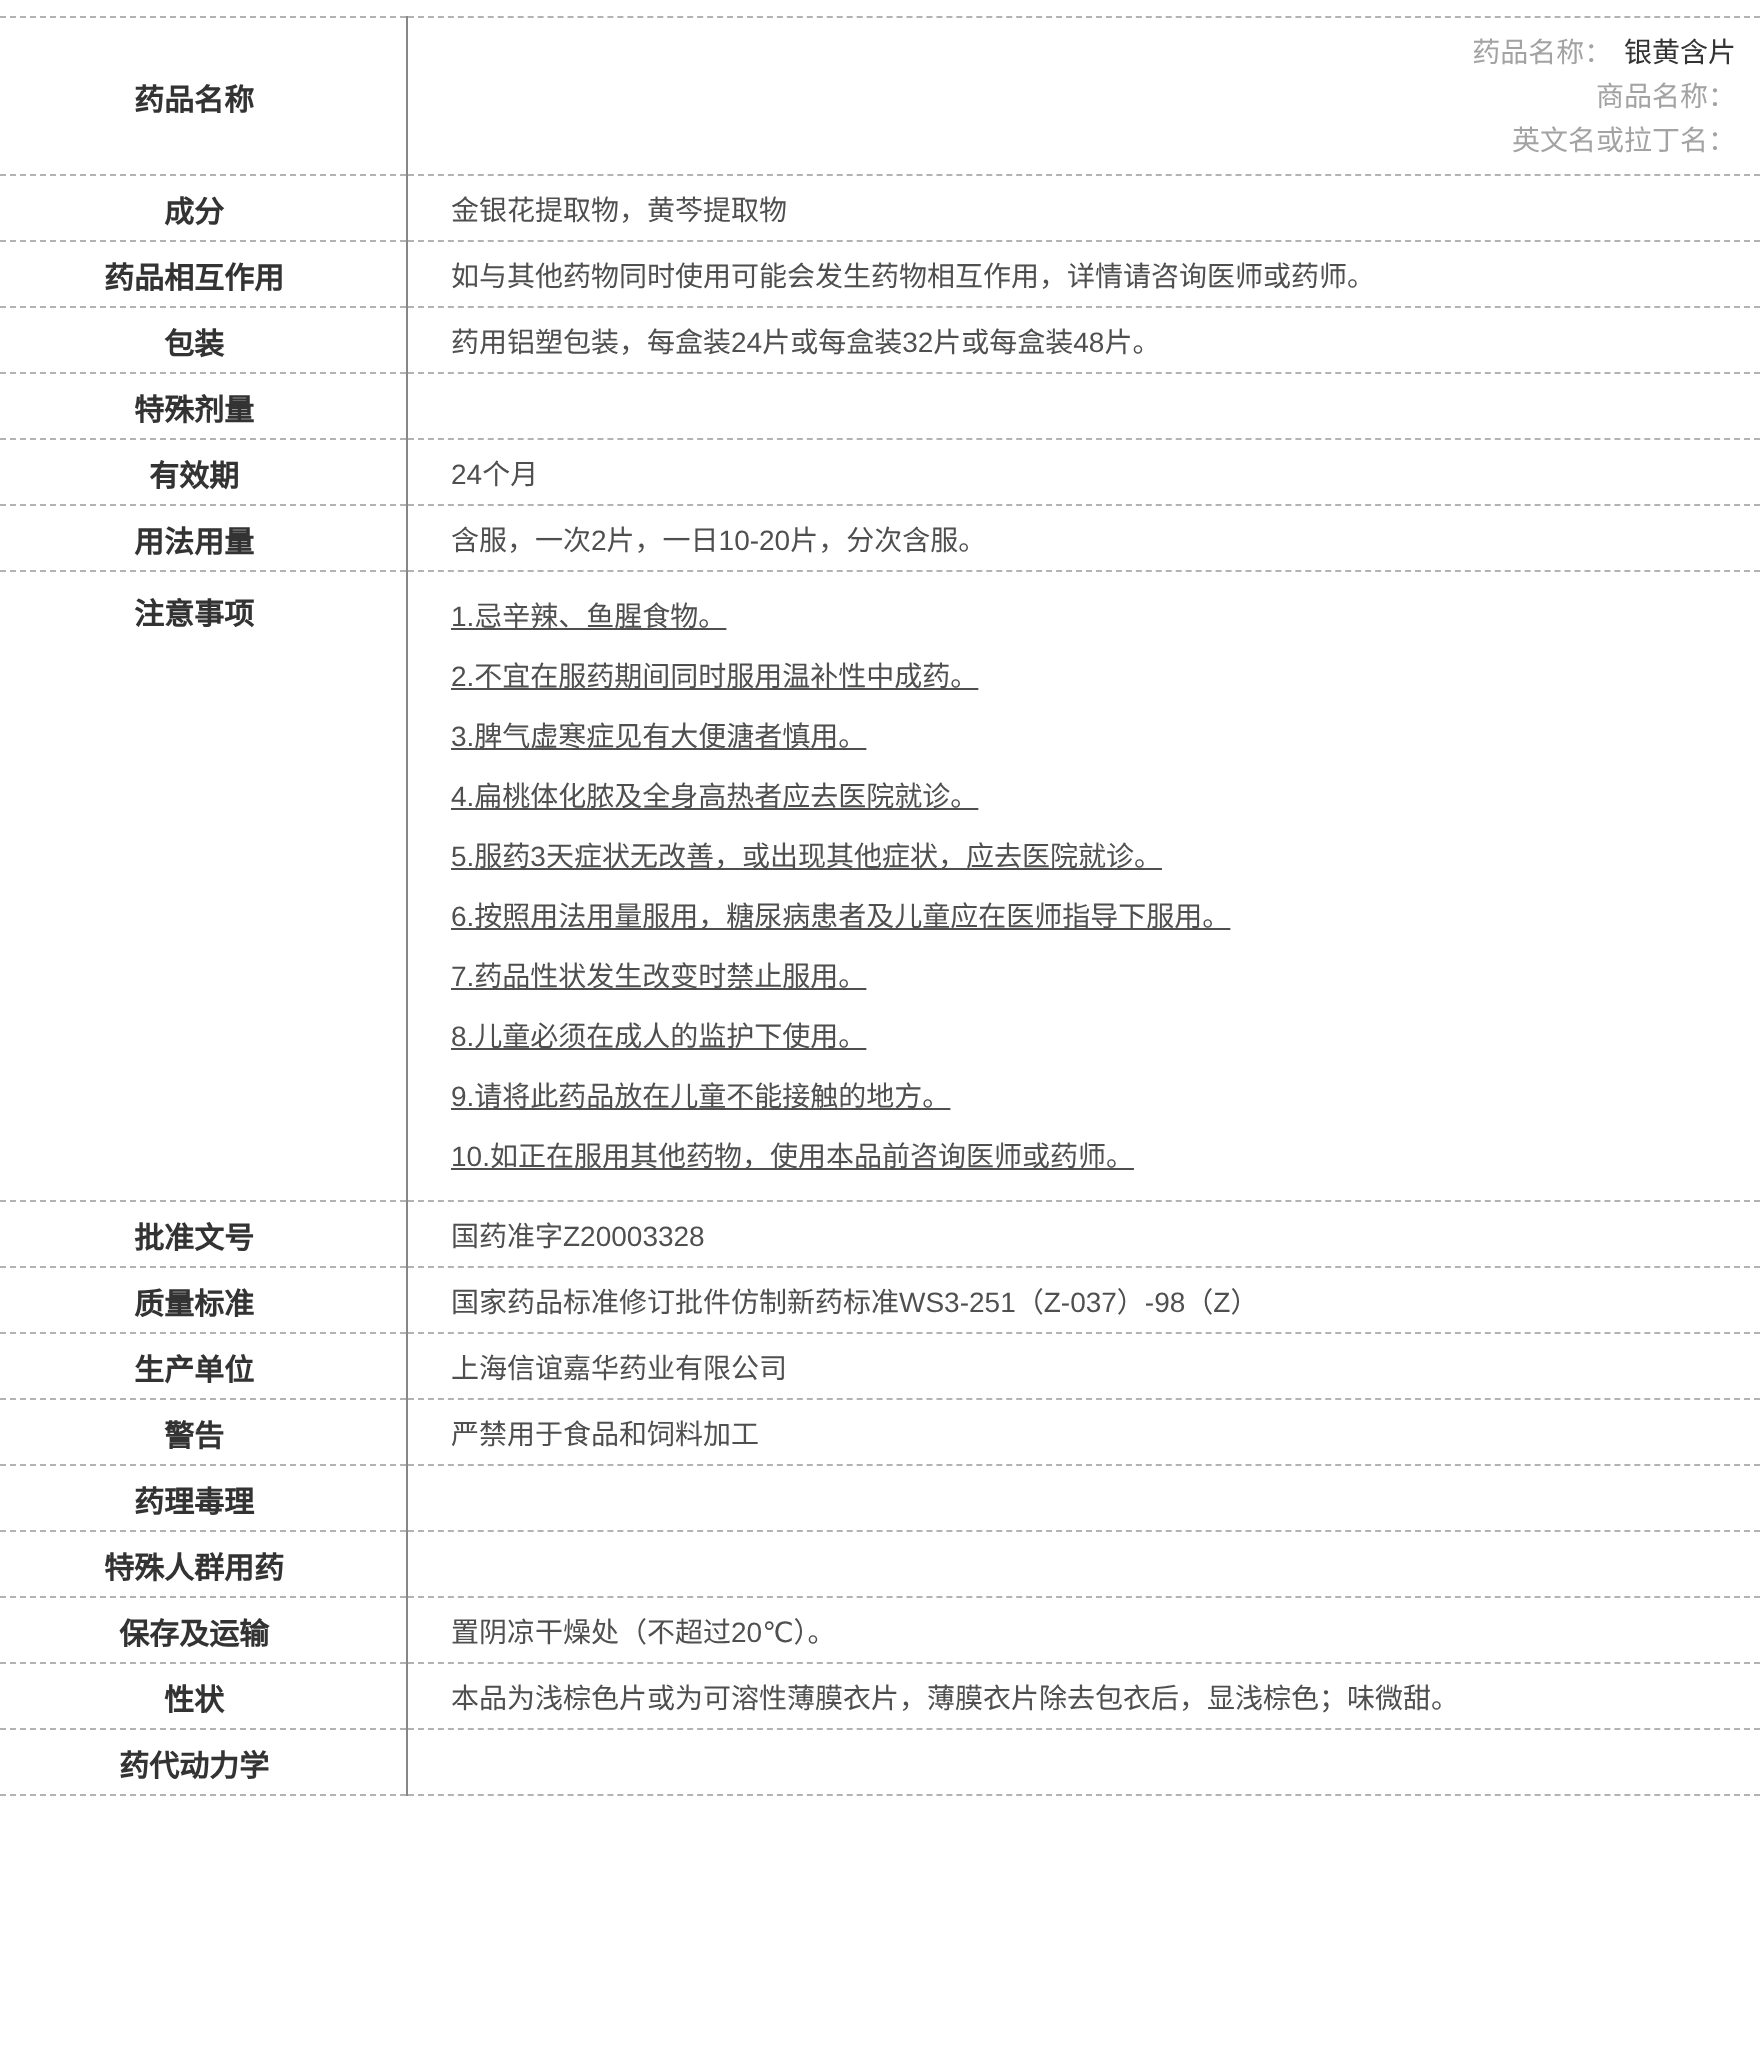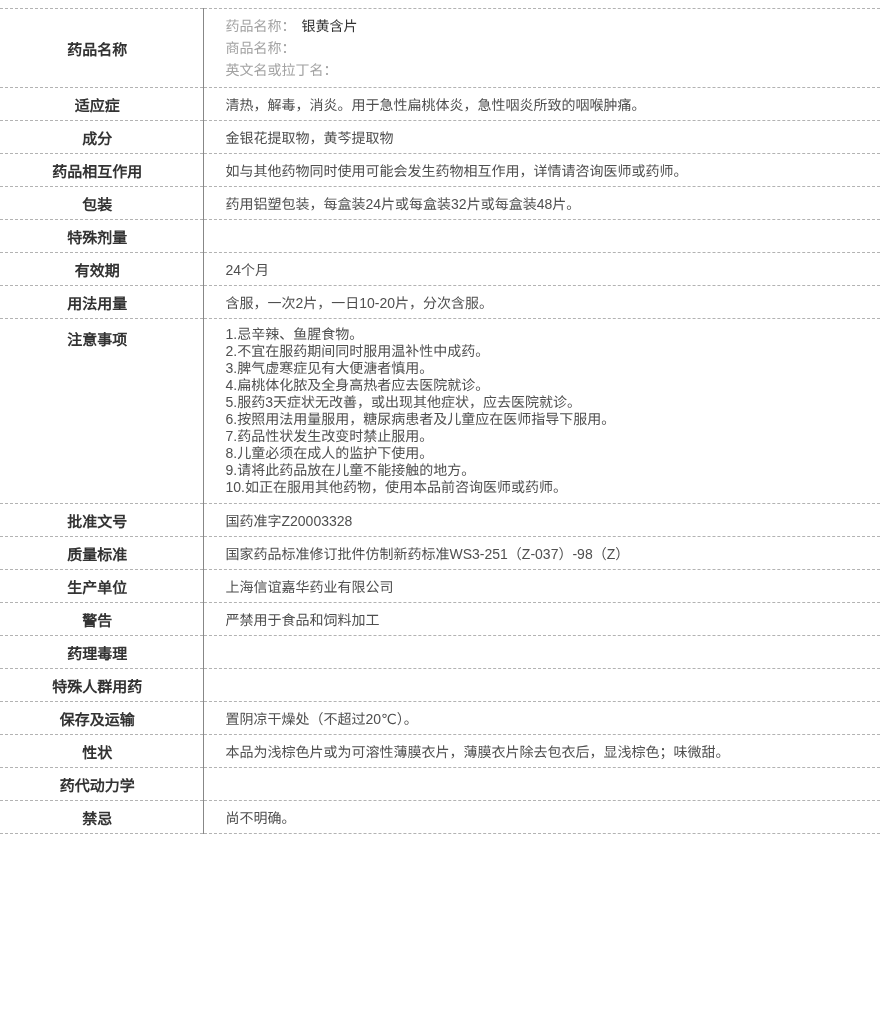--- a/index.html
+++ b/index.html
@@ -30,28 +30,29 @@
     vertical-align: middle;
   }
   .value-cell {
     padding: 5px 12px 5px 22px;
     font-size: 14px;
     color: #4f4f4f;
     vertical-align: middle;
   }
   .row td { height: 33px; }
   .row-name td { height: 79px; }
-  .name-line { line-height: 22px; }
+  .name-line { line-height: 22px; text-align: right; }
   .muted { color: #a3a3a3; }
   .name-strong { color: #333333; margin-left: 2px; }
   .row-notes .value-cell {
     white-space: pre-line;
-    line-height: 17px;
+    line-height: 30px;
     padding-top: 7px;
     padding-bottom: 7px;
+    text-decoration: underline;
   }
   .row-notes .label-cell {
     vertical-align: top;
     padding-top: 9px;
   }
 </style>
 </head>
 <body>
 
 <table class="drug-table">
@@ -66,24 +67,20 @@
       <td class="value-cell">
         <div class="name-line">
           <span class="muted">药品名称：</span>
           <span class="name-strong">银黄含片</span>
         </div>
         <div class="name-line muted">商品名称：</div>
         <div class="name-line muted">英文名或拉丁名：</div>
       </td>
     </tr>
 
-    <tr class="row">
-      <td class="label-cell">适应症</td>
-      <td class="value-cell">清热，解毒，消炎。用于急性扁桃体炎，急性咽炎所致的咽喉肿痛。</td>
-    </tr>
 
     <tr class="row">
       <td class="label-cell">成分</td>
       <td class="value-cell">金银花提取物，黄芩提取物</td>
     </tr>
 
     <tr class="row">
       <td class="label-cell">药品相互作用</td>
       <td class="value-cell">如与其他药物同时使用可能会发生药物相互作用，详情请咨询医师或药师。</td>
     </tr>
@@ -161,19 +158,15 @@
     <tr class="row">
       <td class="label-cell">性状</td>
       <td class="value-cell">本品为浅棕色片或为可溶性薄膜衣片，薄膜衣片除去包衣后，显浅棕色；味微甜。</td>
     </tr>
 
     <tr class="row">
       <td class="label-cell">药代动力学</td>
       <td class="value-cell"></td>
     </tr>
 
-    <tr class="row">
-      <td class="label-cell">禁忌</td>
-      <td class="value-cell">尚不明确。</td>
-    </tr>
 
   </tbody>
 </table>
 
 </body></html>

